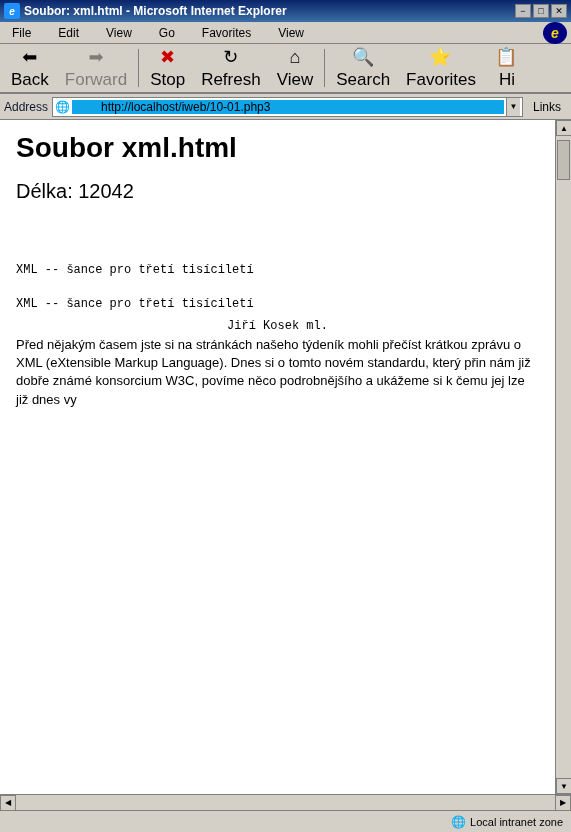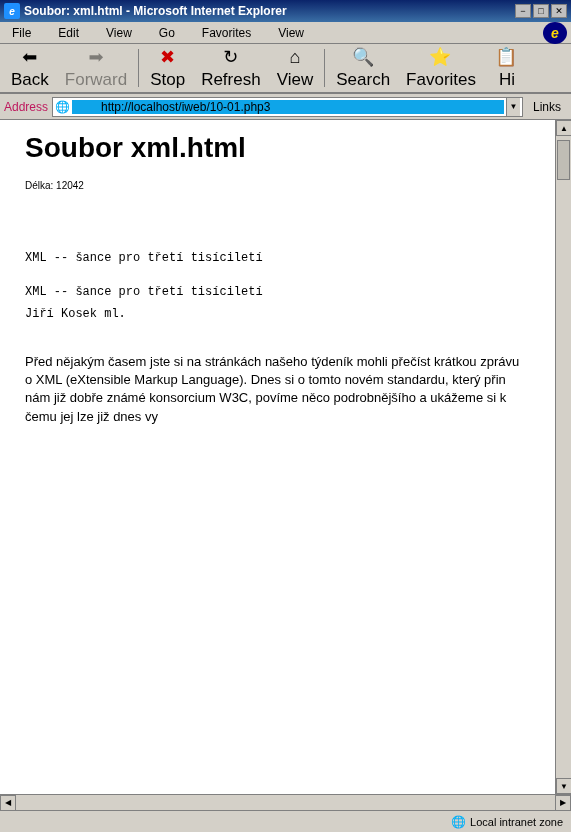--- a/index.html
+++ b/index.html
@@ -120,21 +120,21 @@
       display: flex;
       align-items: center;
       height: 26px;
       padding: 2px 4px;
       border-bottom: 1px solid #808080;
       flex-shrink: 0;
       gap: 4px;
     }
     .address-label {
       font-size: 12px;
-      color: #be185d;
+      color: #0f172a;
       white-space: nowrap;
     }
     .address-input-wrapper {
       display: flex;
       align-items: center;
       flex: 1;
       background: white;
       border: 1px solid #808080;
       height: 20px;
       padding: 0 2px;
@@ -173,21 +173,21 @@
 
     
     .content-area {
       display: flex;
       flex: 1;
       overflow: hidden;
     }
     .page-content {
       flex: 1;
       overflow-y: scroll;
-      padding: 12px 25px;
+      padding: 12px 16px;
       background: white;
       font-family: "Times New Roman", Times, serif;
     }
     .scrollbar {
       width: 16px;
       background: #d4d0c8;
       border-left: 1px solid #808080;
       display: flex;
       flex-direction: column;
     }
@@ -271,21 +271,21 @@
 
     
     .page-heading {
       font-size: 28px;
       font-weight: bold;
       font-family: Arial, sans-serif;
       margin-bottom: 16px;
       color: black;
     }
     .page-meta {
-      font-size: 10px;
+      font-size: 20px;
       font-family: Arial, sans-serif;
       color: black;
       margin-bottom: 4px;
     }
     .page-pre {
       font-family: "Courier New", monospace;
       font-size: 12px;
       color: black;
       white-space: pre;
       margin: 60px 0 20px 0;
@@ -293,21 +293,22 @@
     .page-pre2 {
       font-family: "Courier New", monospace;
       font-size: 12px;
       color: black;
       white-space: pre;
       margin-bottom: 8px;
     }
     .page-author {
       font-family: "Courier New", monospace;
       font-size: 12px;
-      margin-bottom: 32px;
+      margin-bottom: 3px;
+      text-align: center;
     }
     .page-body-text {
       font-size: 13px;
       font-family: Arial, sans-serif;
       color: black;
       line-height: 1.4;
       overflow-wrap: break-word;
     }
 
     

